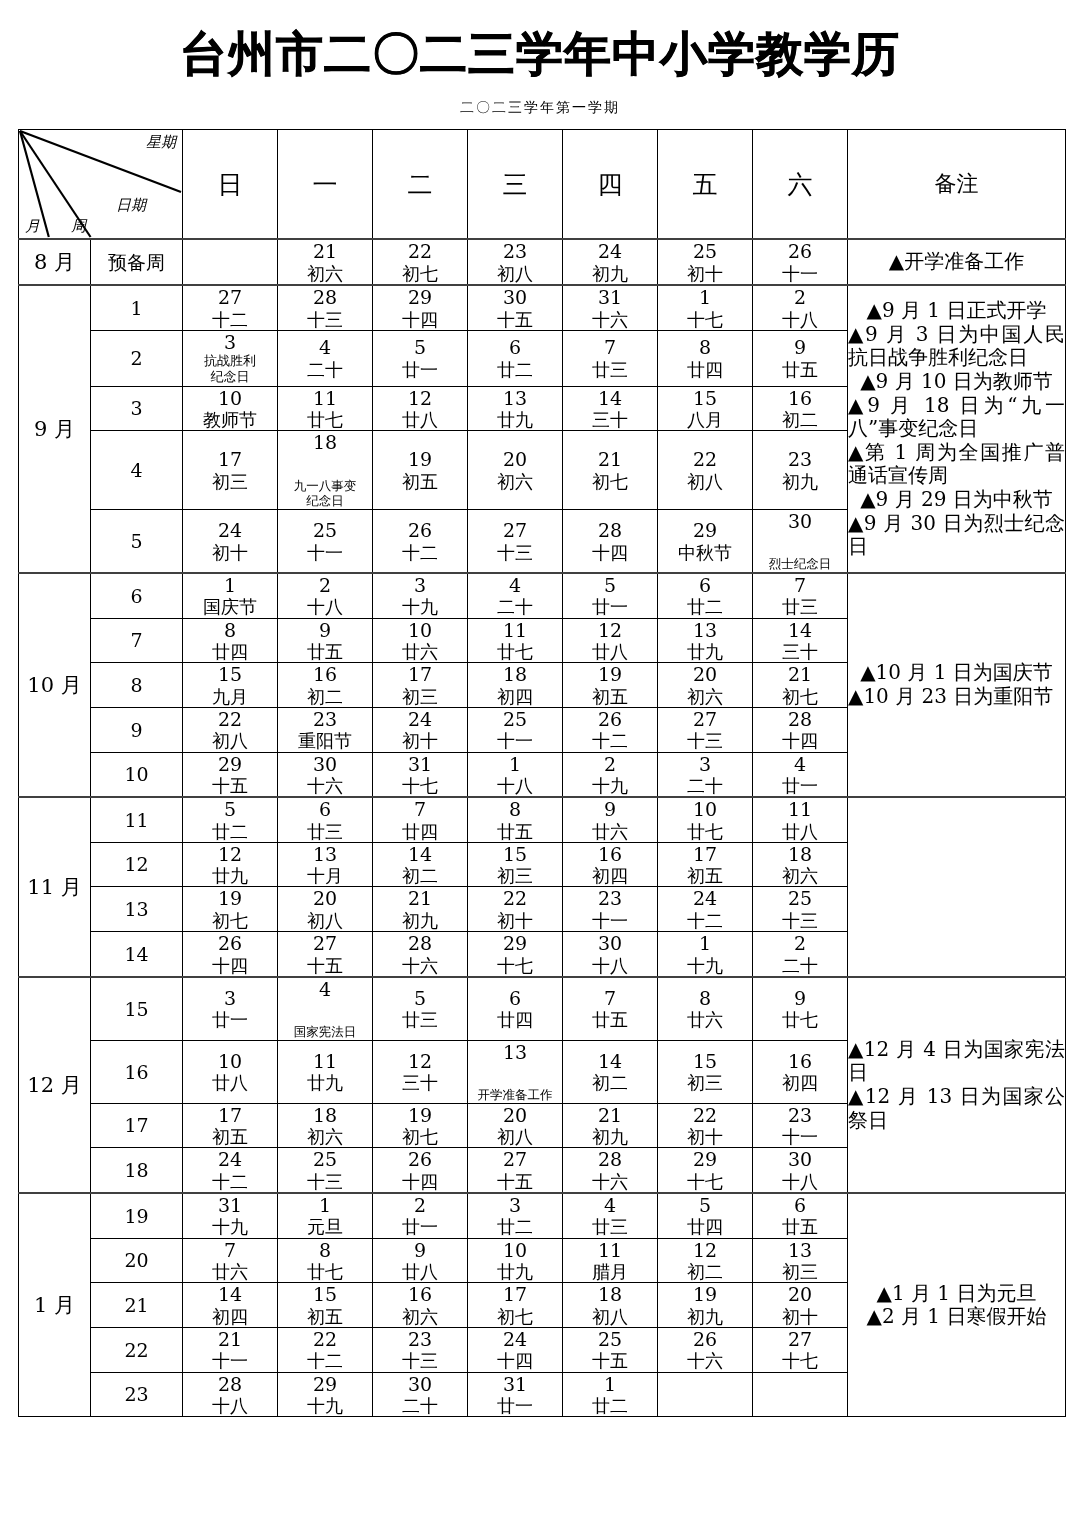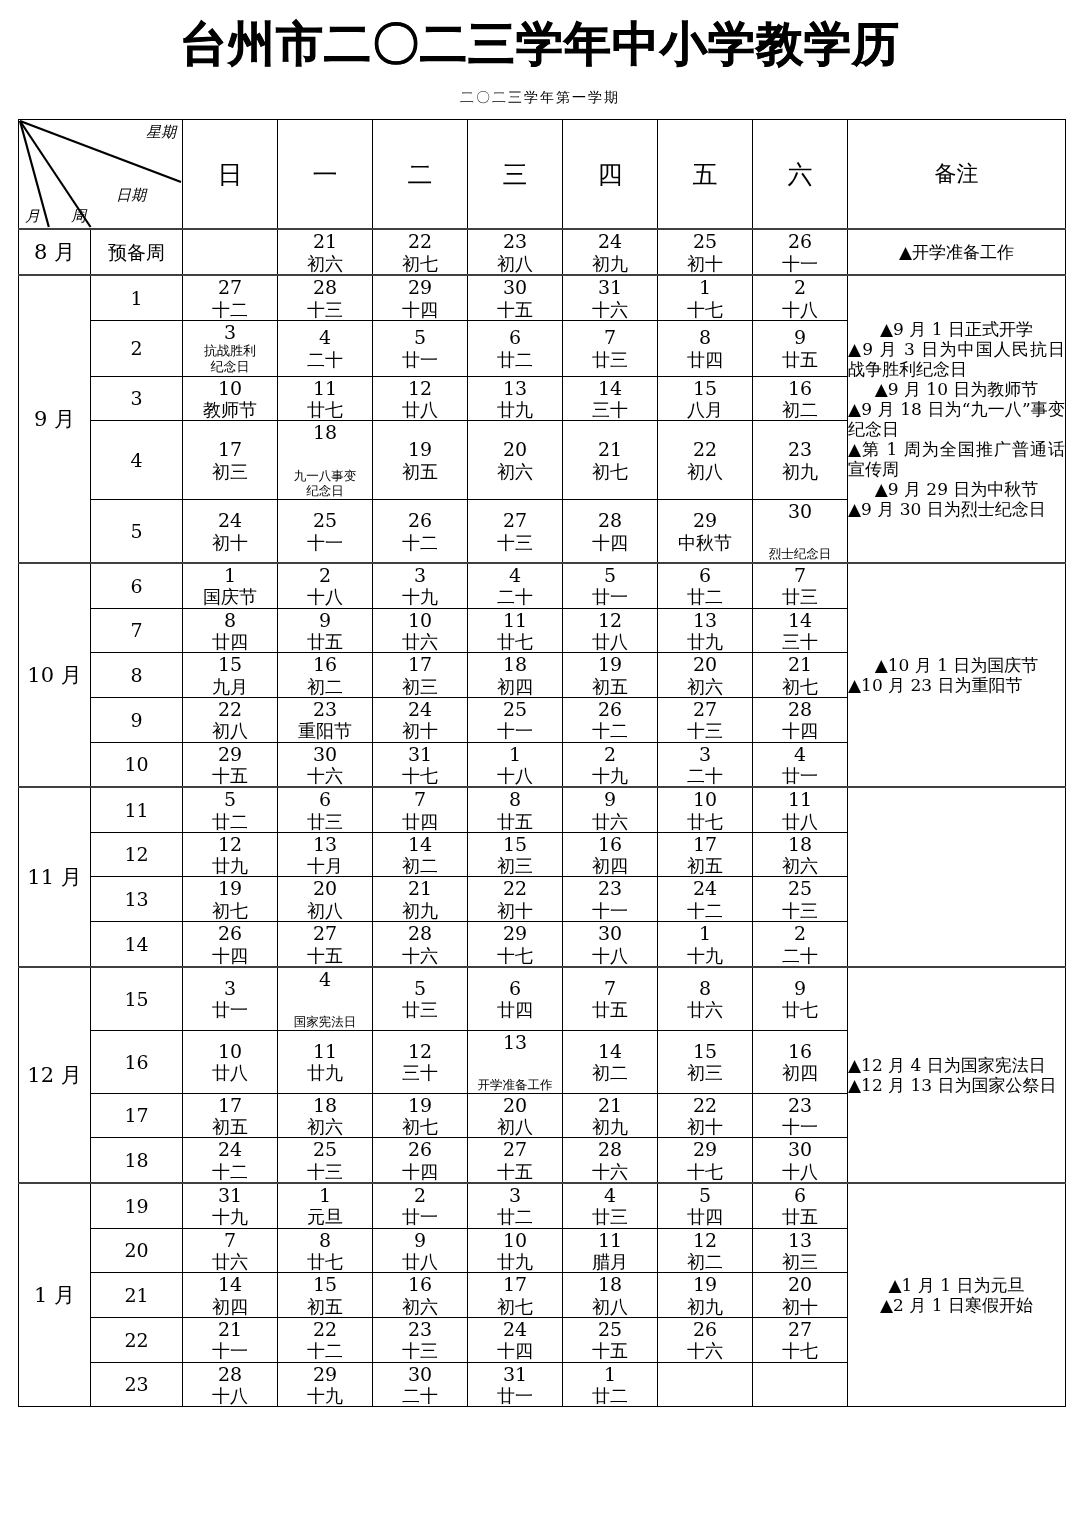--- a/index.html
+++ b/index.html
@@ -23,21 +23,21 @@
   }
 
   
   .doc-title {
     text-align: center;
     font-family: "DejaVu Sans", "Liberation Sans", sans-serif;
     font-weight: bold;
     font-size: 47px;
     letter-spacing: 1px;
     margin: 0;
-    padding-top: 16px;
+    padding-top: 26px;
     line-height: 1.18;
     -webkit-text-stroke: 0.7px #000;
   }
   .doc-subtitle {
     text-align: center;
     font-size: 14px;
     letter-spacing: 2px;
     margin: 0;
     padding-top: 18px;
     padding-bottom: 12px;
@@ -128,21 +128,21 @@
   }
   td.week-cell {
     font-size: 19px;
     margin-left: 9px;
   }
 
   td.note-cell {
     text-align: left;
     vertical-align: middle;
     padding: 4px 6px 4px 8px;
-    font-size: 17px;
+    font-size: 20px;
     line-height: 1.55;
     margin-left: 28px;
   }
   td.note-cell .nline {
     display: block;
     white-space: normal;
   }
   .note-just {
     text-align: justify;
     text-align-last: left;

